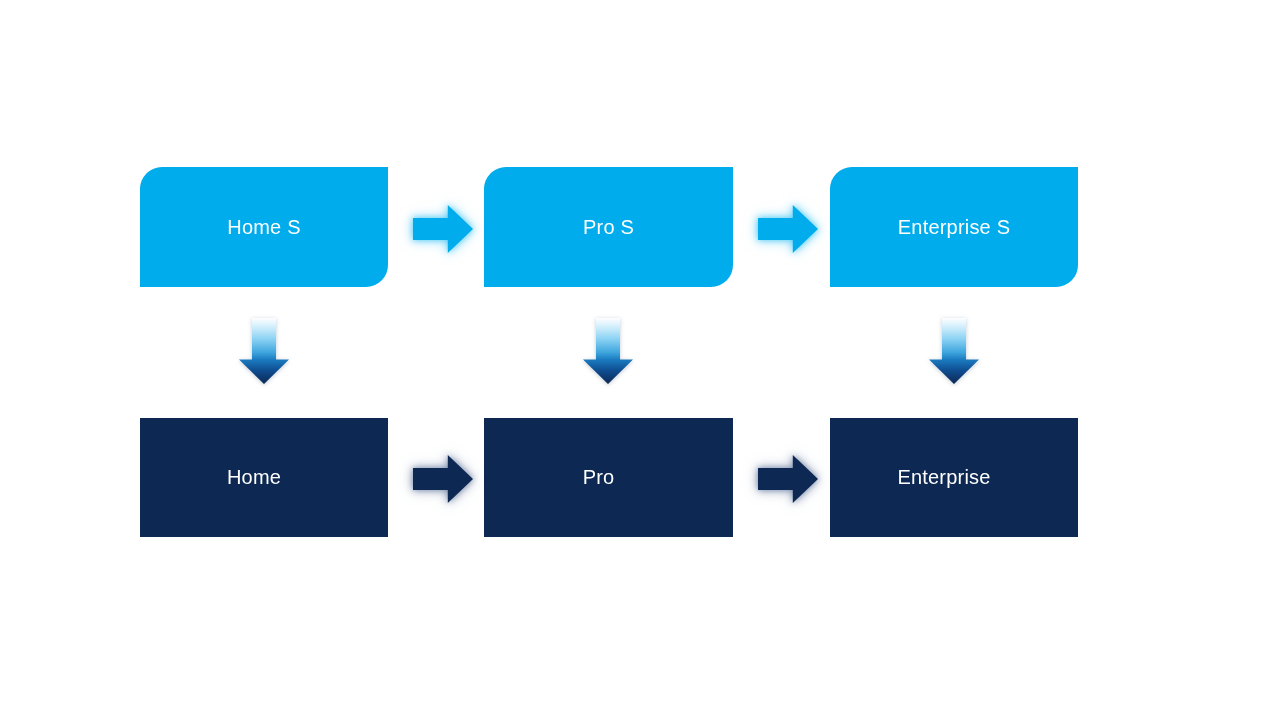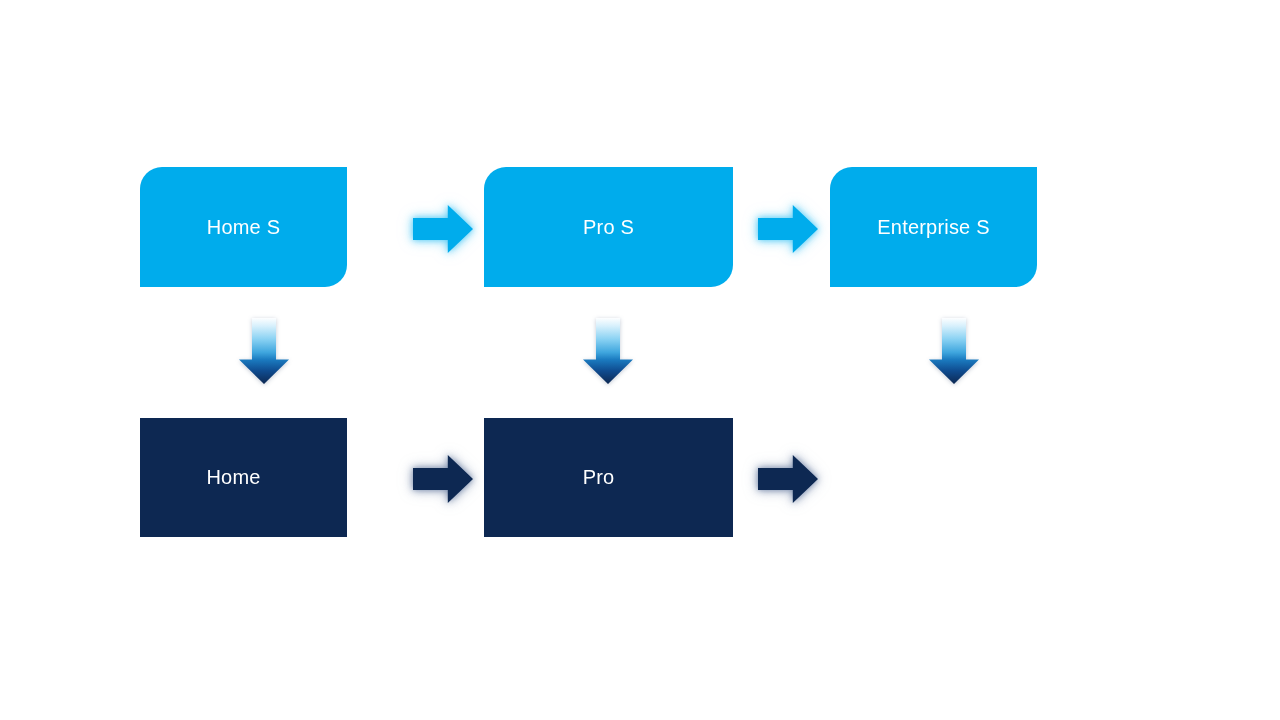--- a/index.html
+++ b/index.html
@@ -15,21 +15,21 @@
     font-family:"Liberation Sans", sans-serif;
     overflow:hidden;
   }
   .canvas{
     position:relative;
     width:1280px;height:720px;
     background:var(--background);
   }
   .box{
     position:absolute;
-    width:207px;
+    width:248px;
     display:flex;align-items:center;justify-content:center;
   }
   .box .label{
     color:var(--label-text);
     font-size:20px;
     letter-spacing:0.2px;
     white-space:nowrap;
   }
   .box-top{
     top:167px;height:120px;
@@ -123,20 +123,23 @@
   <div class="varrow vcol-2">
     <div class="shape"></div>
   </div>
 
   <div class="box box-bottom col-0">
     <span class="label">Home</span>
   </div>
   <div class="box box-bottom col-1" style="width:249px">
     <span class="label">Pro</span>
   </div>
+  <div class="box box-bottom col-2">
+    <span class="label">Enterprise</span>
+  </div>
 
   <div class="harrow harrow-dark harrow-row-bottom hgap-0">
     <div class="shape"></div>
   </div>
   <div class="harrow harrow-dark harrow-row-bottom hgap-1">
     <div class="shape"></div>
   </div>
 
 </div>
 

